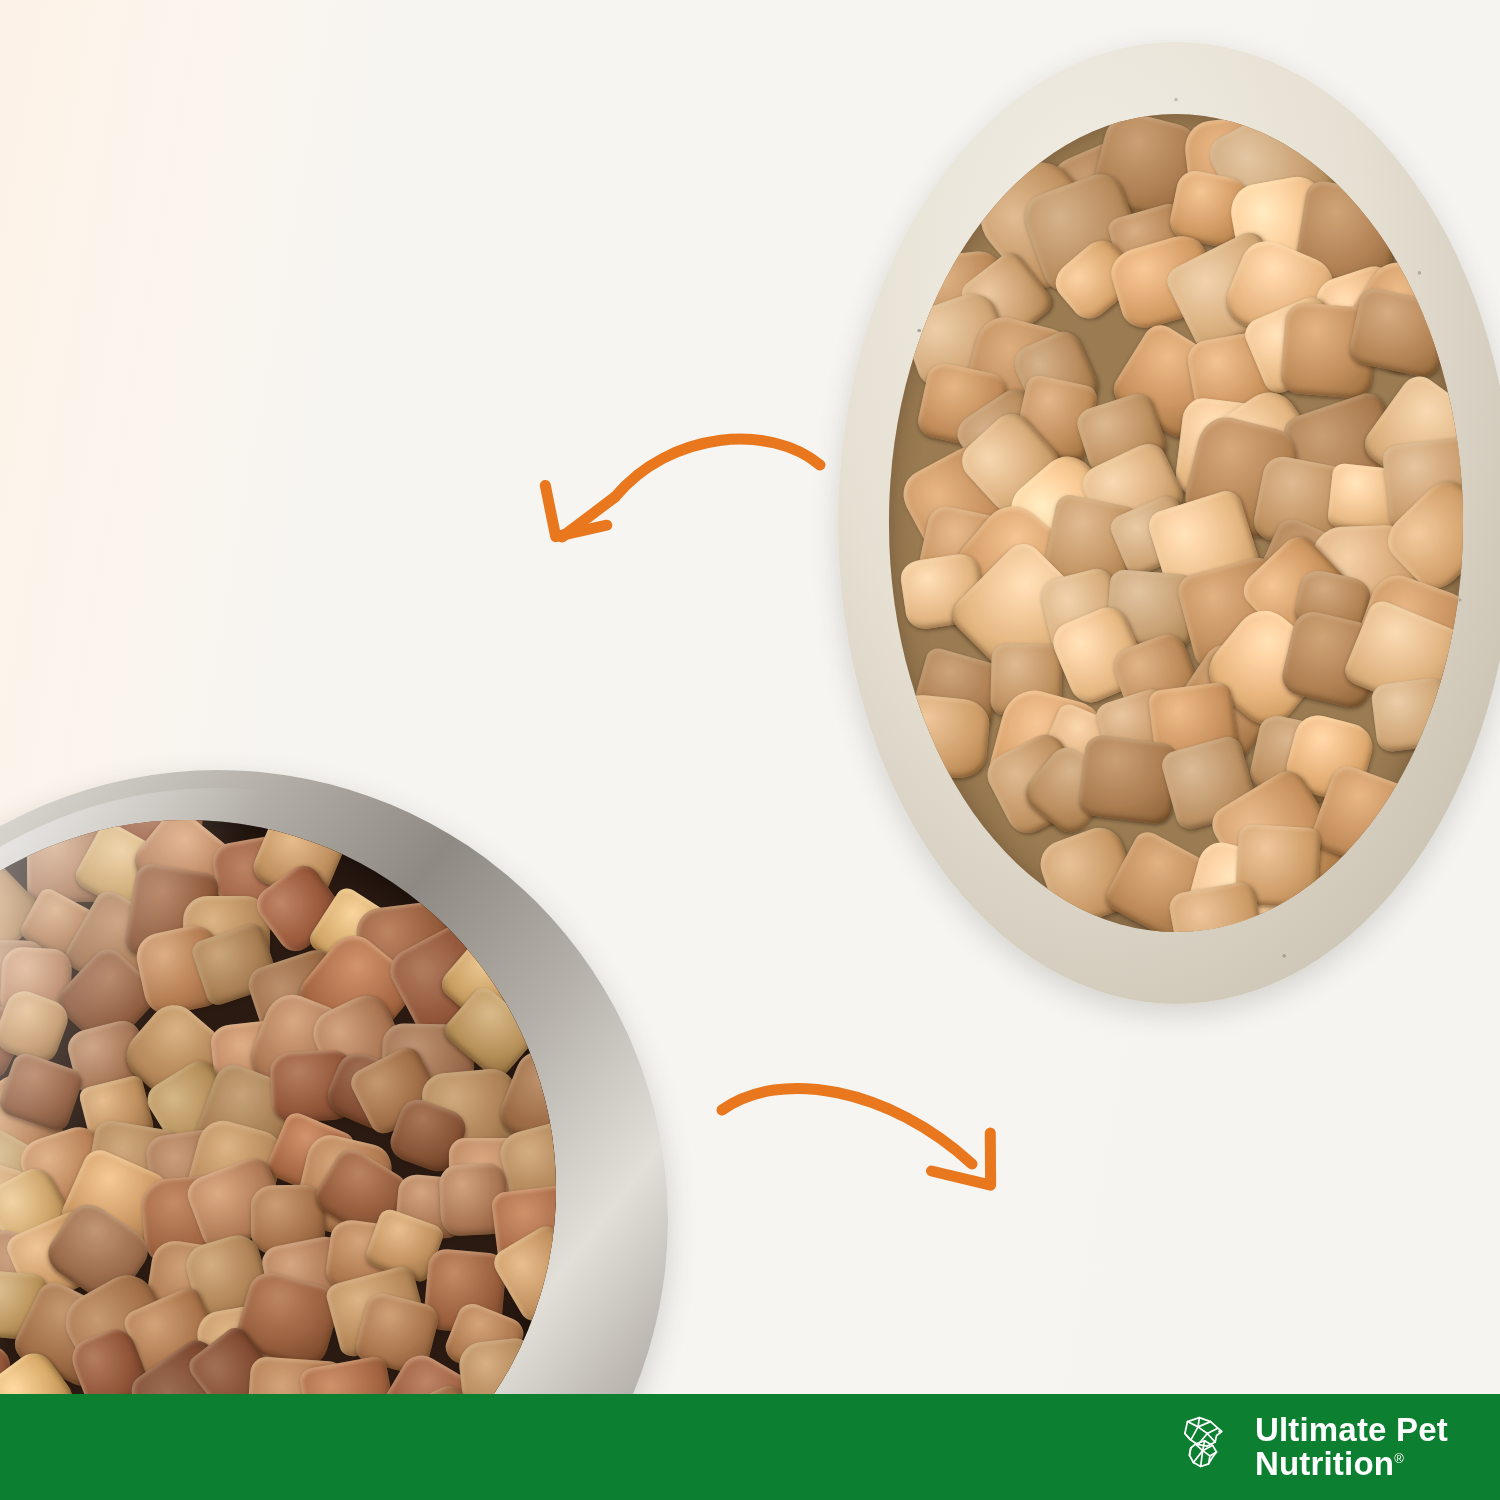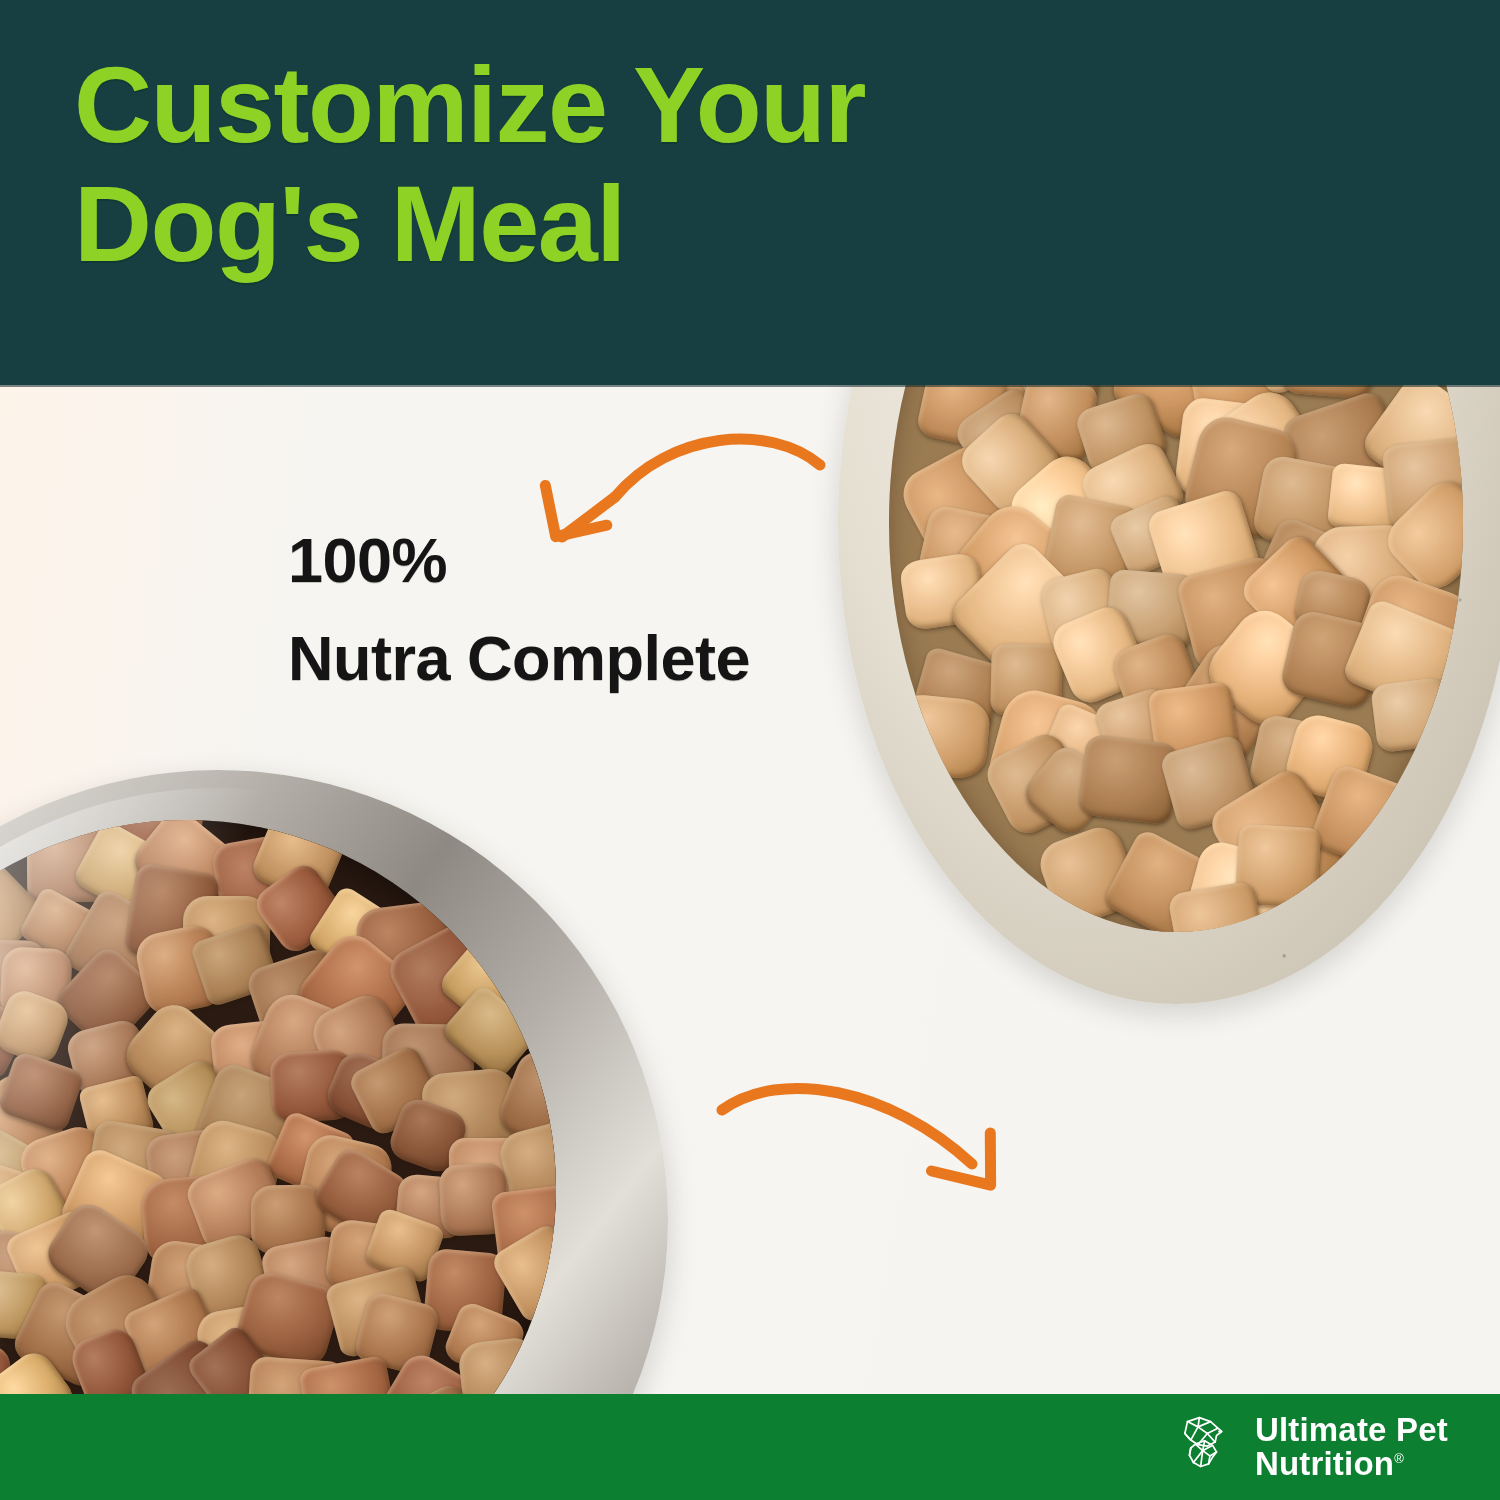--- a/index.html
+++ b/index.html
@@ -223,24 +223,20 @@
         <div class="piece" style="left:338.3px;top:668.5px;width:103.9px;height:113.8px;border-radius:18%;transform:rotate(-31.2deg);background:radial-gradient(ellipse at 34% 28%, #dfb387 0%, #bf8d5c 55%, #986b39 100%);box-shadow:inset -2px -3px 5px rgba(60,34,12,.38), inset 2px 2px 4px rgba(255,235,200,.34), 1px 2px 4px rgba(40,22,8,.45);filter:brightness(1.06);"></div>
         <div class="piece" style="left:431.1px;top:660.9px;width:93.2px;height:87.2px;border-radius:18%;transform:rotate(20.1deg);background:radial-gradient(ellipse at 34% 28%, #d9ab7c 0%, #b98758 55%, #8f6435 100%);box-shadow:inset -2px -3px 5px rgba(60,34,12,.38), inset 2px 2px 4px rgba(255,235,200,.34), 1px 2px 4px rgba(40,22,8,.45);filter:brightness(1.07);"></div>
         <div class="piece" style="left:157.5px;top:718.4px;width:84.9px;height:86.0px;border-radius:28%;transform:rotate(-20.2deg);background:radial-gradient(ellipse at 34% 28%, #e6c096 0%, #c99a68 55%, #a2743f 100%);box-shadow:inset -2px -3px 5px rgba(60,34,12,.38), inset 2px 2px 4px rgba(255,235,200,.34), 1px 2px 4px rgba(40,22,8,.45);filter:brightness(1.01);"></div>
         <div class="piece" style="left:227.6px;top:730.3px;width:93.3px;height:86.1px;border-radius:16%;transform:rotate(28.2deg);background:radial-gradient(ellipse at 34% 28%, #d9ab7c 0%, #b98758 55%, #8f6435 100%);box-shadow:inset -2px -3px 5px rgba(60,34,12,.38), inset 2px 2px 4px rgba(255,235,200,.34), 1px 2px 4px rgba(40,22,8,.45);filter:brightness(1.04);"></div>
         <div class="piece" style="left:300.1px;top:735.2px;width:103.5px;height:108.7px;border-radius:22%;transform:rotate(15.0deg);background:radial-gradient(ellipse at 34% 28%, #f0d1ac 0%, #d6ac7c 55%, #ad8450 100%);box-shadow:inset -2px -3px 5px rgba(60,34,12,.38), inset 2px 2px 4px rgba(255,235,200,.34), 1px 2px 4px rgba(40,22,8,.45);filter:brightness(1.10);"></div>
         <div class="piece" style="left:348.0px;top:711.5px;width:81.8px;height:79.7px;border-radius:16%;transform:rotate(3.3deg);background:radial-gradient(ellipse at 34% 28%, #e6c096 0%, #c99a68 55%, #a2743f 100%);box-shadow:inset -2px -3px 5px rgba(60,34,12,.38), inset 2px 2px 4px rgba(255,235,200,.34), 1px 2px 4px rgba(40,22,8,.45);filter:brightness(1.04);"></div>
         <div class="piece" style="left:285.5px;top:773.0px;width:86.5px;height:84.7px;border-radius:18%;transform:rotate(-10.2deg);background:radial-gradient(ellipse at 34% 28%, #e6c096 0%, #c99a68 55%, #a2743f 100%);box-shadow:inset -2px -3px 5px rgba(60,34,12,.38), inset 2px 2px 4px rgba(255,235,200,.34), 1px 2px 4px rgba(40,22,8,.45);filter:brightness(1.03);"></div>
       </div>
   </div>
 
-  <div class="header-band">
-    <div class="headline">Customize Your
-Dog's Meal</div>
-  </div>
 
   <div class="bowl" id="bowl-steel">
     <div class="inner" id="steel-fill">
         <div class="piece" style="left:271.2px;top:-27.6px;width:94.3px;height:85.2px;border-radius:19%;transform:rotate(35.7deg);background:radial-gradient(ellipse at 34% 28%, #a9765a 0%, #8a5136 55%, #5f3420 100%);box-shadow:inset -2px -3px 5px rgba(60,34,12,.38), inset 2px 2px 4px rgba(255,235,200,.34), 1px 2px 4px rgba(40,22,8,.45);filter:brightness(1.13);"></div>
         <div class="piece" style="left:301.6px;top:-34.1px;width:75.8px;height:76.9px;border-radius:27%;transform:rotate(41.2deg);background:radial-gradient(ellipse at 34% 28%, #a9765a 0%, #8a5136 55%, #5f3420 100%);box-shadow:inset -2px -3px 5px rgba(60,34,12,.38), inset 2px 2px 4px rgba(255,235,200,.34), 1px 2px 4px rgba(40,22,8,.45);filter:brightness(1.09);"></div>
         <div class="piece" style="left:209.2px;top:6.7px;width:82.9px;height:75.6px;border-radius:17%;transform:rotate(-0.5deg);background:radial-gradient(ellipse at 34% 28%, #cda07c 0%, #a87553 55%, #7a4e31 100%);box-shadow:inset -2px -3px 5px rgba(60,34,12,.38), inset 2px 2px 4px rgba(255,235,200,.34), 1px 2px 4px rgba(40,22,8,.45);filter:brightness(1.01);"></div>
         <div class="piece" style="left:265.2px;top:15.2px;width:84.7px;height:70.7px;border-radius:18%;transform:rotate(28.8deg);background:radial-gradient(ellipse at 34% 28%, #e0c08e 0%, #c0985f 55%, #8e6a38 100%);box-shadow:inset -2px -3px 5px rgba(60,34,12,.38), inset 2px 2px 4px rgba(255,235,200,.34), 1px 2px 4px rgba(40,22,8,.45);filter:brightness(1.05);"></div>
         <div class="piece" style="left:323.4px;top:3.5px;width:88.1px;height:78.4px;border-radius:26%;transform:rotate(39.1deg);background:radial-gradient(ellipse at 34% 28%, #cda07c 0%, #a87553 55%, #7a4e31 100%);box-shadow:inset -2px -3px 5px rgba(60,34,12,.38), inset 2px 2px 4px rgba(255,235,200,.34), 1px 2px 4px rgba(40,22,8,.45);filter:brightness(1.10);"></div>
         <div class="piece" style="left:399.9px;top:18.3px;width:90.0px;height:92.7px;border-radius:21%;transform:rotate(-10.2deg);background:radial-gradient(ellipse at 34% 28%, #a9765a 0%, #8a5136 55%, #5f3420 100%);box-shadow:inset -2px -3px 5px rgba(60,34,12,.38), inset 2px 2px 4px rgba(255,235,200,.34), 1px 2px 4px rgba(40,22,8,.45);filter:brightness(1.11);"></div>
         <div class="piece" style="left:441.1px;top:4.4px;width:78.2px;height:69.6px;border-radius:23%;transform:rotate(22.8deg);background:radial-gradient(ellipse at 34% 28%, #d8b183 0%, #b5885a 55%, #835e36 100%);box-shadow:inset -2px -3px 5px rgba(60,34,12,.38), inset 2px 2px 4px rgba(255,235,200,.34), 1px 2px 4px rgba(40,22,8,.45);filter:brightness(1.07);"></div>
@@ -346,22 +342,20 @@
       </div>
     <div class="sheen" style="left:2%;top:2%;width:96%;height:96%;"></div>
   </div>
 
   <svg class="arrow-svg" id="arrow-top" width="330" height="150" viewBox="0 0 330 150">
     <path d="M300 40 C 250 -2, 150 6, 95 72" fill="none" stroke="#e8771e" stroke-width="11" stroke-linecap="round"></path>
     <path d="M28 58 L 33 110 L 85 104" fill="none" stroke="#e8771e" stroke-width="11" stroke-linecap="round" stroke-linejoin="round" transform="rotate(-6 50 85)"></path>
     <path d="M95 72 L 42 112" fill="none" stroke="#e8771e" stroke-width="11" stroke-linecap="round"></path>
   </svg>
 
-  <div class="label" id="label-nutra">100%
-Nutra Complete</div>
 
   <svg class="arrow-svg" id="arrow-bottom" width="340" height="180" viewBox="0 0 340 180">
     <path d="M22 50 C 80 8, 190 28, 272 104" fill="none" stroke="#e8771e" stroke-width="11" stroke-linecap="round"></path>
     <path d="M288 72 L 292 124 L 232 114" fill="none" stroke="#e8771e" stroke-width="11" stroke-linecap="round" stroke-linejoin="round" transform="rotate(4 275 105)"></path>
   </svg>
 
 
   <div class="footer-bar">
     <div class="brand">
       <svg class="brand-mark" viewBox="0 0 100 100">

